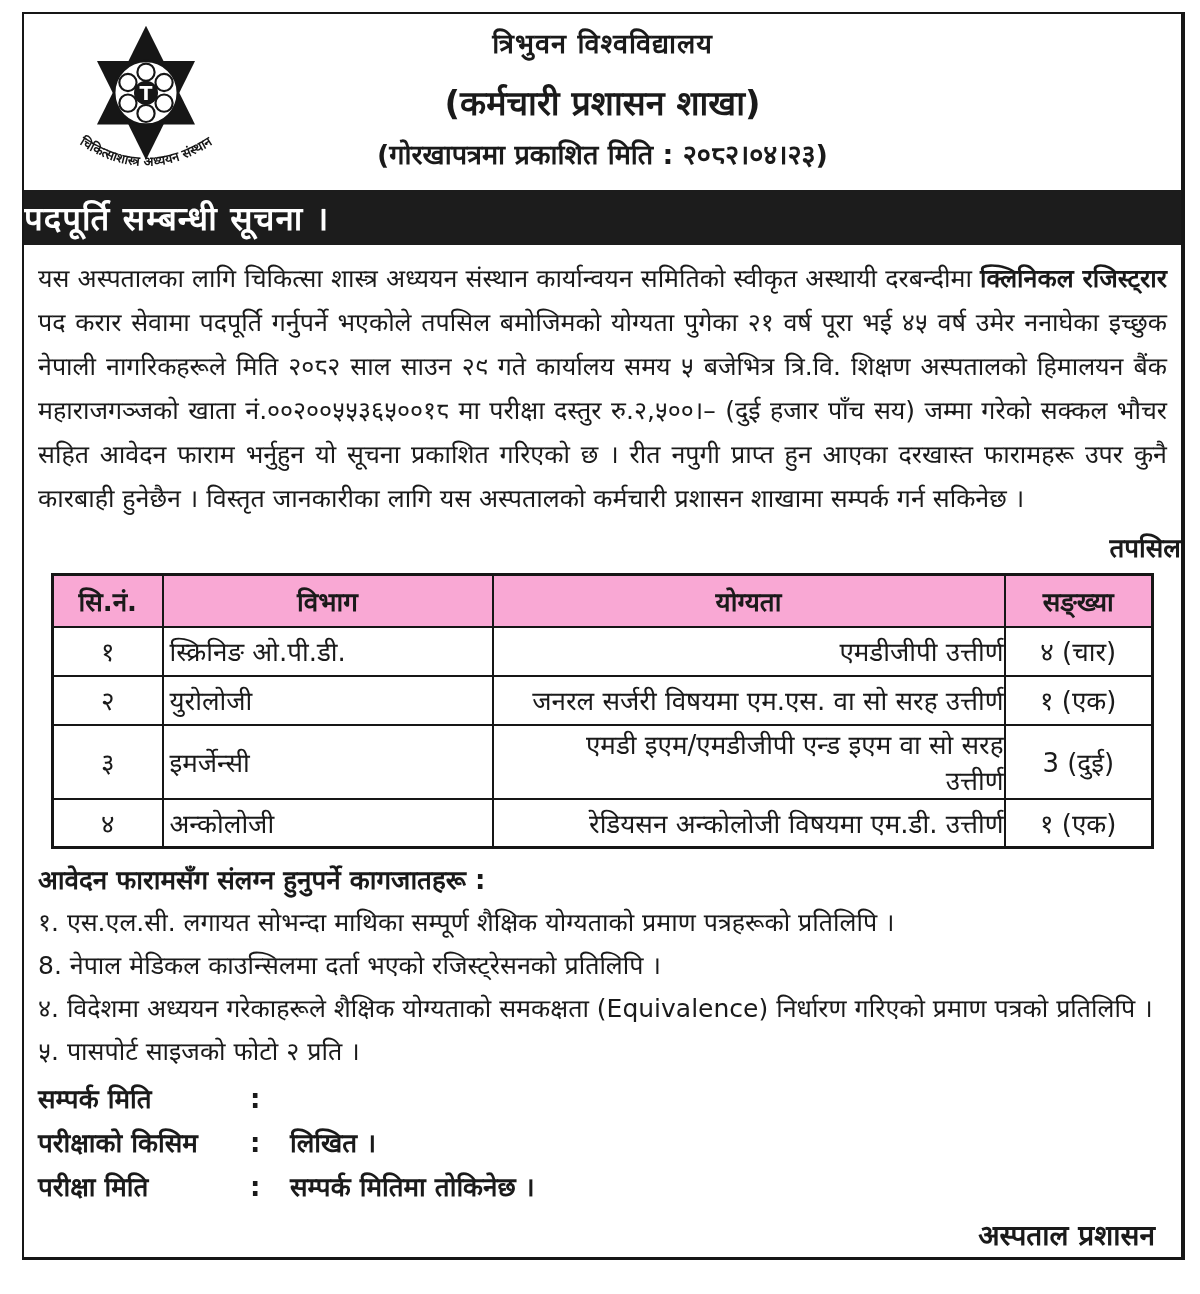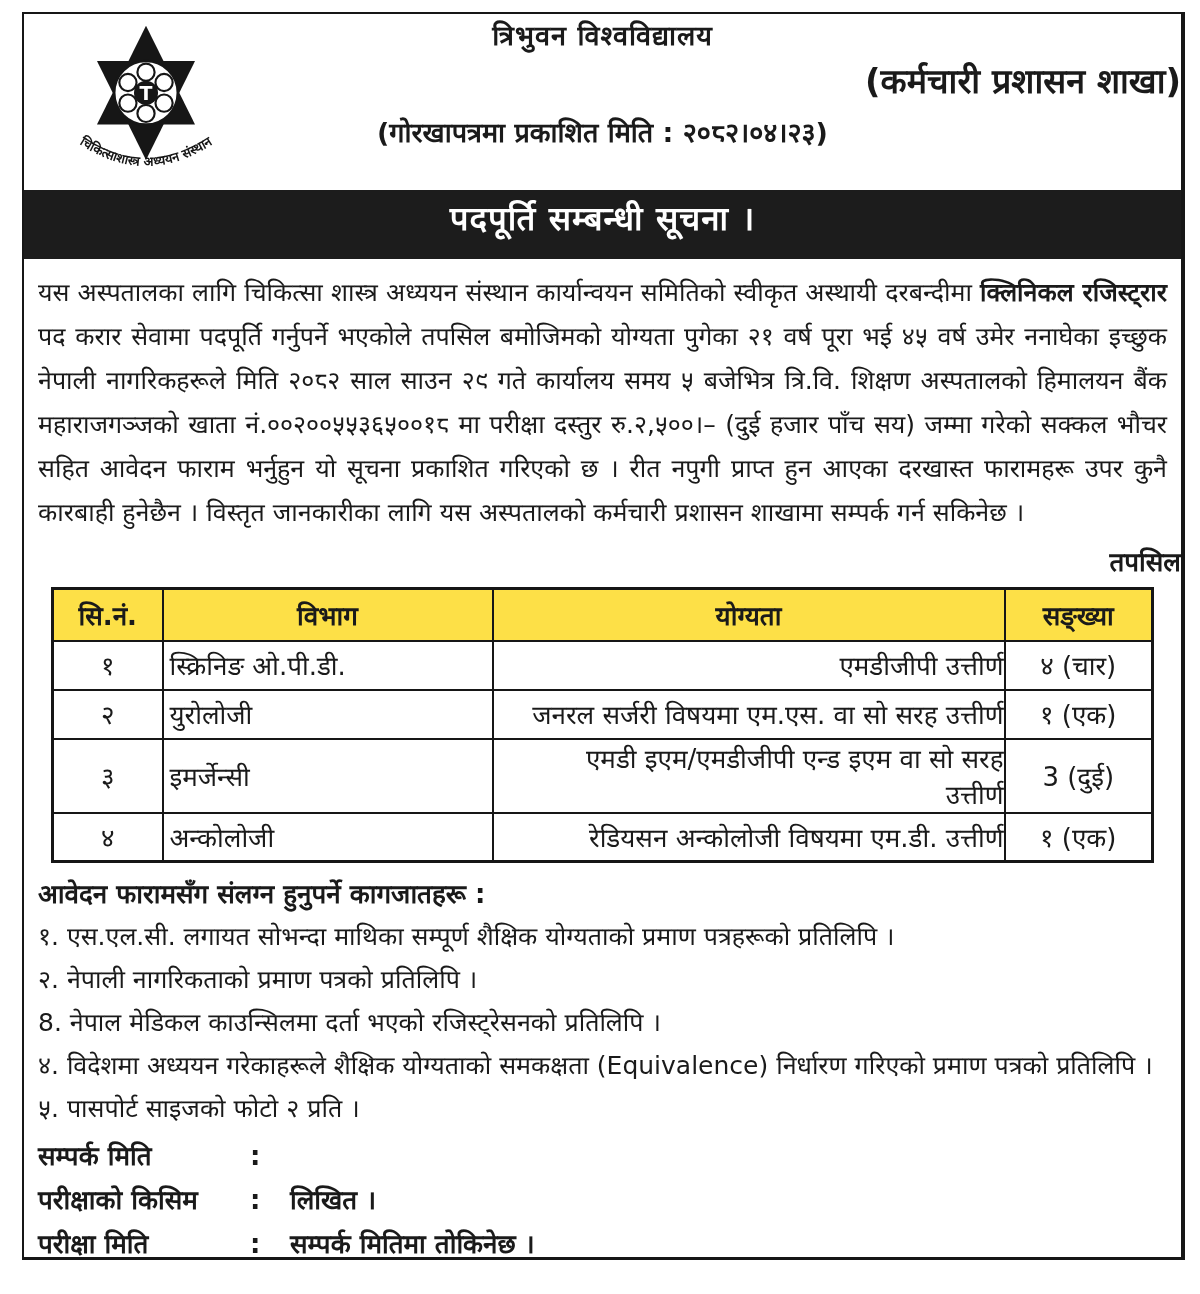--- a/index.html
+++ b/index.html
@@ -15,30 +15,30 @@
     width: 1163px; height: 1248px;
     border: 2px solid #161616;
     border-right-width: 4px;
     border-bottom-width: 3px;
     background: #ffffff;
     overflow: hidden;
   }
   
   .masthead { position: relative; height: 176px; }
   .logo-wrap { position: absolute; left: 36px; top: 10px; width: 172px; height: 172px; }
-  .head-text { text-align: center; padding-top: 2px; }
+  .head-text { text-align: center; padding-top: 10px; }
   .head-university { font-size: 27px; font-weight: bold; letter-spacing: 1px; }
   .head-hospital  { font-size: 42px; font-weight: bold; margin-top: 4px; letter-spacing: 1px; }
-  .head-branch    { font-size: 34px; font-weight: bold; margin-top: 4px; text-align: right; }
+  .head-branch    { font-size: 34px; font-weight: bold; margin-top: 18px; }
   .head-published { font-size: 27px; font-weight: bold; margin-top: 10px; }
   
   .banner {
-    height: 69px; line-height: 57px;
+    height: 55px; line-height: 57px;
     background: #1c1c1c; color: #ffffff;
-    text-align: center; font-size: 33px; font-weight: bold;
+    text-align: left; font-size: 33px; font-weight: bold;
     letter-spacing: 1px;
   }
   
   .notice-body {
     padding: 12px 14px 4px 14px;
     font-size: 25px; line-height: 44px;
     text-align: justify;
   }
   .notice-body .emph { font-weight: bold; }
   
@@ -48,21 +48,21 @@
     margin: 0 auto;
     width: 1100px;
     border: 3px solid #161616;
     table-layout: fixed;
   }
   table.vacancy th, table.vacancy td {
     border: 2px solid #161616;
     font-size: 26px;
   }
   table.vacancy th {
-    background: #fde047;
+    background: #f9a8d4;
     font-weight: bold;
     height: 52px;
     text-align: center;
   }
   table.vacancy td { height: 49px; }
   .col-sn    { width: 110px; }
   .col-dept  { width: 330px; }
   .col-qual  { width: 512px; }
   .col-count { width: 148px; }
   td.c-sn    { text-align: center; }
@@ -175,21 +175,20 @@
         <td class="c-dept">अन्कोलोजी</td>
         <td class="c-qual">रेडियसन अन्कोलोजी विषयमा एम.डी. उत्तीर्ण</td>
         <td class="c-count">१ (एक)</td>
       </tr>
     </tbody>
   </table>
 
   <div class="docs">
     <div class="docs-heading">आवेदन फारामसँग संलग्न हुनुपर्ने कागजातहरू :</div>
     <div class="docs-item">१. एस.एल.सी. लगायत सोभन्दा माथिका सम्पूर्ण शैक्षिक योग्यताको प्रमाण पत्रहरूको प्रतिलिपि ।</div>
-    <div class="docs-item">२. नेपाली नागरिकताको प्रमाण पत्रको प्रतिलिपि ।</div>
     <div class="docs-item">8. नेपाल मेडिकल काउन्सिलमा दर्ता भएको रजिस्ट्रेसनको प्रतिलिपि ।</div>
     <div class="docs-item">४. विदेशमा अध्ययन गरेकाहरूले शैक्षिक योग्यताको समकक्षता (Equivalence) निर्धारण गरिएको प्रमाण पत्रको प्रतिलिपि ।</div>
     <div class="docs-item">५. पासपोर्ट साइजको फोटो २ प्रति ।</div>
   </div>
 
   <div class="details">
     <div class="detail-row">
       <span class="detail-label">सम्पर्क मिति</span>
       <span class="detail-sep">:</span>
     </div>

